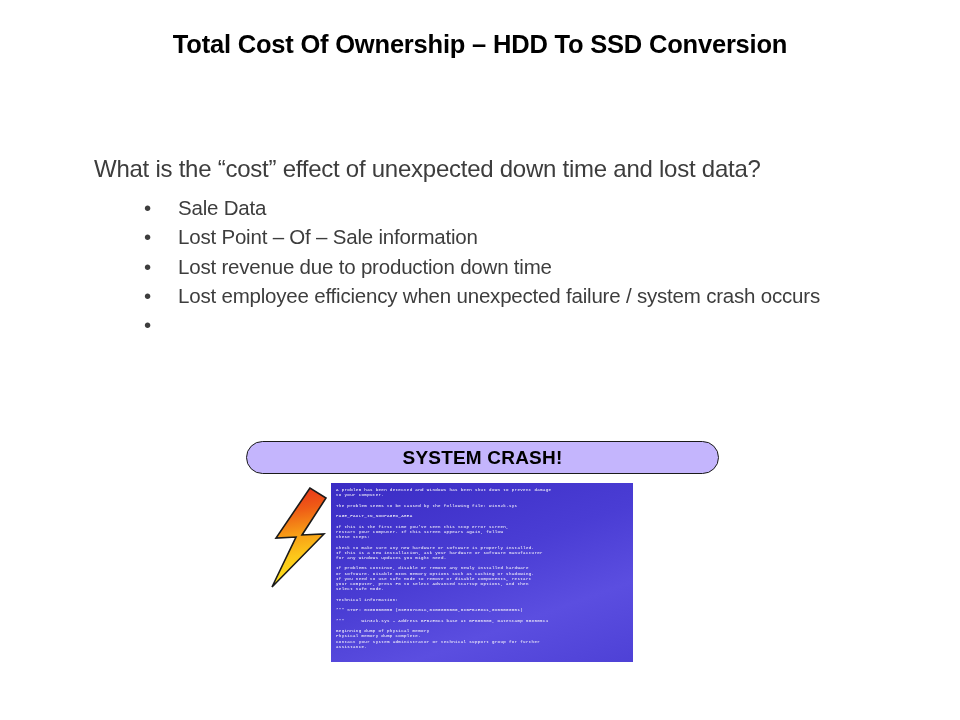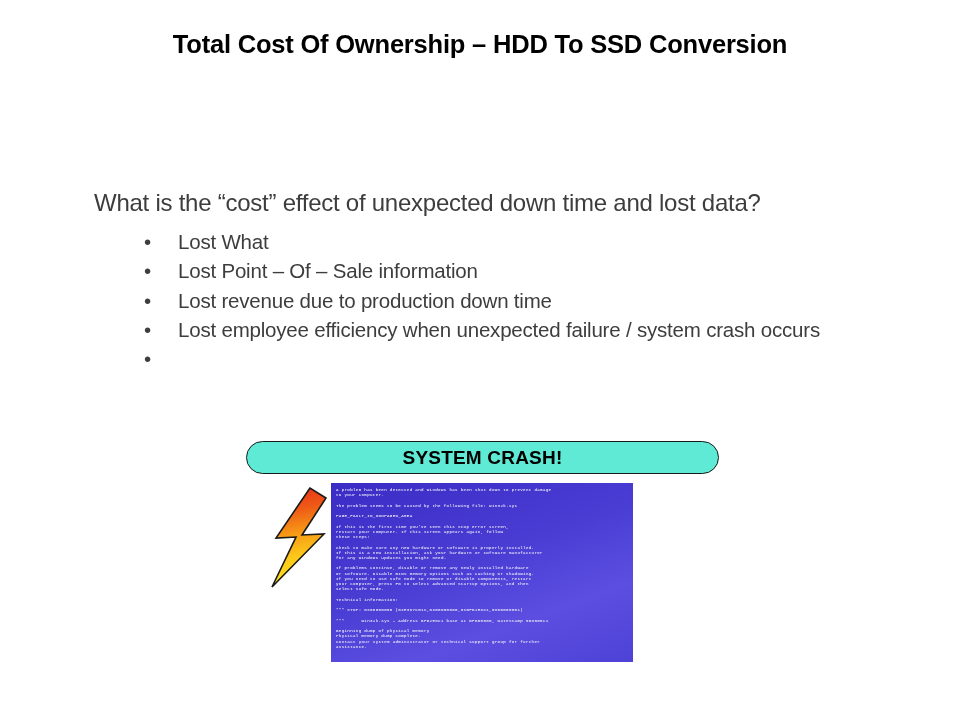--- a/index.html
+++ b/index.html
@@ -37,21 +37,20 @@
     line-height: 1.15;
     white-space: nowrap;
   }
 
   
   .body-block {
     position: absolute;
     left: 94px;
     top: 152px;
     width: 790px;
-    margin-top: 34px;
   }
 
   .lead-line {
     font-size: 24px;
     color: #3d3d3d;
     line-height: 1.42;
     letter-spacing: -0.25px;
     white-space: nowrap;
   }
 
@@ -82,21 +81,21 @@
 
   
   .crash-pill {
     position: absolute;
     left: 246px;
     top: 441px;
     width: 473px;
     height: 33px;
     border: 1.6px solid #1a1a1a;
     border-radius: 999px;
-    background: #5eead4;
+    background: #c4b5fd;
     display: flex;
     align-items: center;
     justify-content: center;
     box-sizing: border-box;
   }
   .crash-pill-label {
     font-size: 19px;
     font-weight: bold;
     color: #000000;
     letter-spacing: 0.2px;
@@ -150,21 +149,21 @@
   <div class="slide-title">Total Cost Of Ownership – HDD To SSD Conversion</div>
 
   <div class="body-block">
 
     <div class="lead-line">What is the “cost” effect of unexpected down time and lost data?</div>
 
 
     <ul class="bullet-list">
       <li class="bullet-item">
         <span class="dot">•</span>
-        <span>Lost What</span>
+        <span>Sale Data</span>
       </li>
       <li class="bullet-item">
         <span class="dot">•</span>
         <span>Lost Point – Of – Sale information</span>
       </li>
       <li class="bullet-item">
         <span class="dot">•</span>
         <span>Lost revenue due to production down time</span>
       </li>
       <li class="bullet-item">

